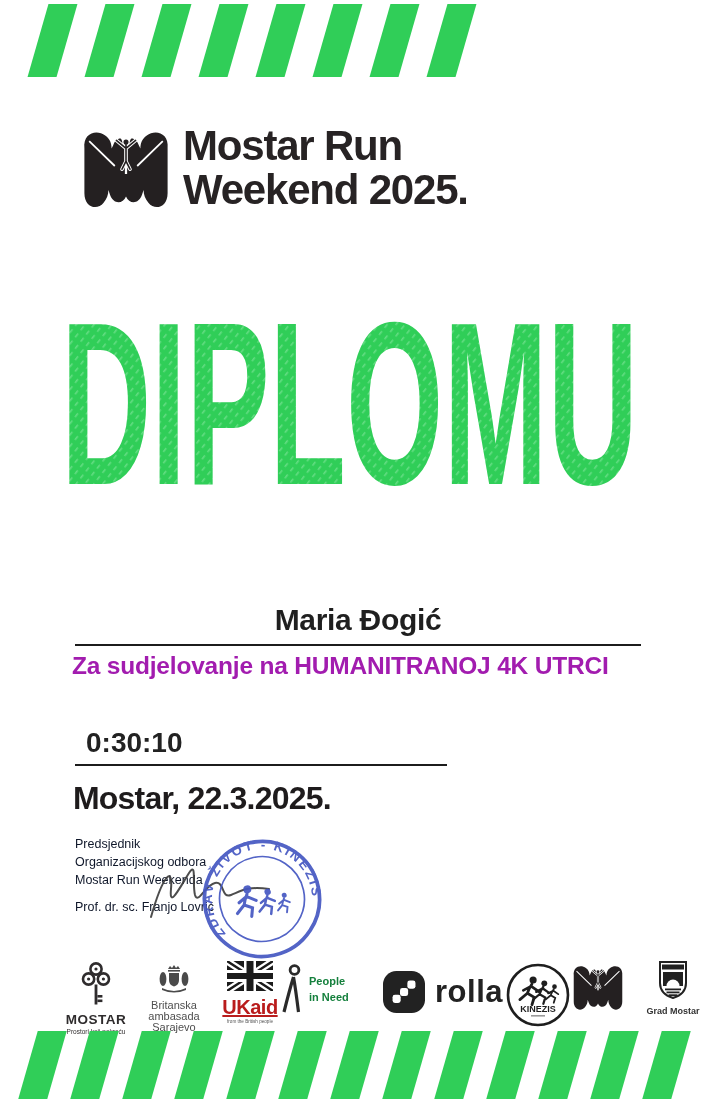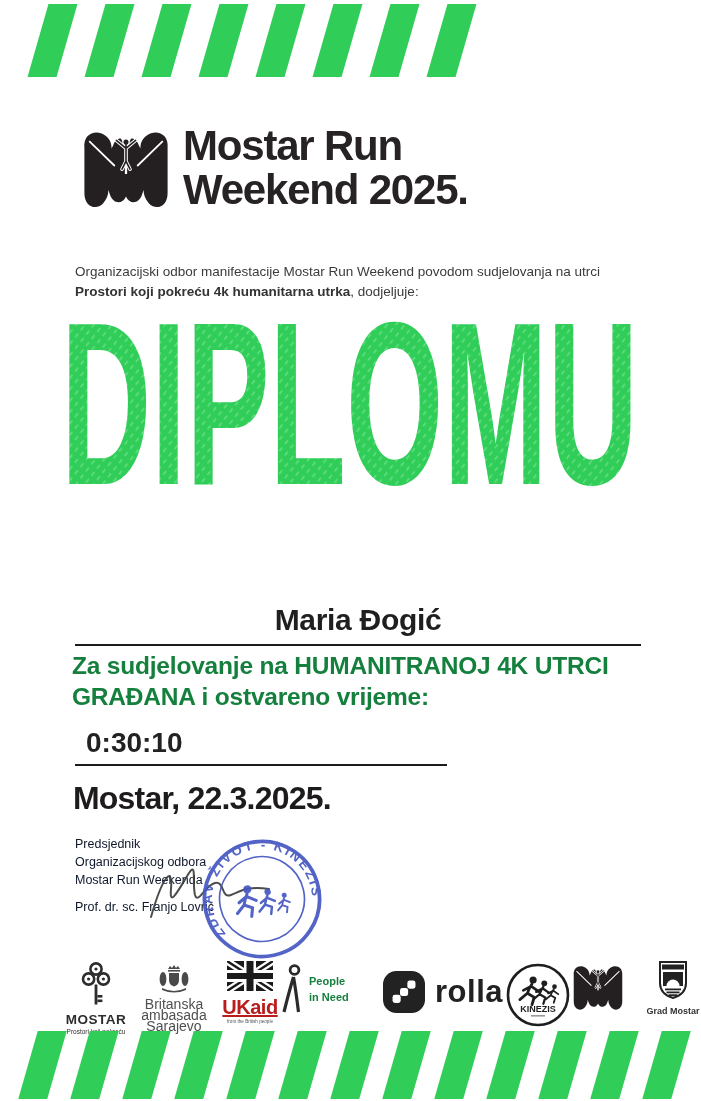--- a/index.html
+++ b/index.html
@@ -34,21 +34,21 @@
   
   .recipient {
     position:absolute; left:75px; top:603px; width:566px;
     text-align:center; font-size:30px; font-weight:700; color:#1f1f1f; letter-spacing:-0.3px;
   }
   .rule { position:absolute; background:#1c1c1c; height:2px; }
   .rule-name { left:75px; top:644px; width:566px; }
   .rule-time { left:75px; top:764px; width:372px; }
   .achievement {
     position:absolute; left:72px; top:650px; width:590px;
-    font-size:24.5px; line-height:31px; font-weight:700; letter-spacing:-0.2px; color:#15803d;
+    font-size:24.5px; line-height:31px; font-weight:700; letter-spacing:-0.2px; color:#a21caf;
   }
   .time-value {
     position:absolute; left:86px; top:727px;
     font-size:28px; font-weight:700; color:#222;
   }
   .place-date {
     position:absolute; left:73px; top:780px;
     font-size:32px; font-weight:800; letter-spacing:-0.8px; color:#1e1b1c;
   }
   
@@ -57,21 +57,21 @@
     font-size:12.5px; line-height:18px; color:#0f172a;
   }
   .sig-block .signer { margin-top:9px; }
   .signature-svg { position:absolute; left:145px; top:855px; }
   .stamp-wrap { position:absolute; left:196px; top:833px; width:132px; height:132px; transform:rotate(-12deg); opacity:0.92; }
   
   .sponsor { position:absolute; text-align:center; color:#2f2c2d; }
   .sp-mostar { left:50px; top:962px; width:92px; }
   .sp-mostar .sp-name { font-size:13.5px; font-weight:800; letter-spacing:0.5px; margin-top:2px; }
   .sp-mostar .sp-tag { font-size:6.5px; margin-top:1px; }
-  .sp-embassy { left:128px; top:962px; width:92px; font-size:14px; line-height:11px; color:#4f4f4f; }
+  .sp-embassy { left:128px; top:962px; width:92px; font-size:11px; line-height:11px; color:#4f4f4f; }
   .sp-ukaid { left:219px; top:961px; width:62px; }
   .sp-ukaid .sp-name { font-size:20px; font-weight:800; color:#b91c1c; letter-spacing:-0.5px; margin-top:1px;text-decoration:underline; }
   .sp-ukaid .sp-tag { font-size:4.6px; color:#555; }
   .sp-pin { left:281px; top:964px; width:100px; text-align:left; }
   .sp-pin .pin-row { display:flex; align-items:center; }
   .sp-pin .pin-text { font-size:11px; line-height:16px; font-weight:700; color:#15803d; margin-left:6px; }
   .sp-rolla { left:383px; top:970px; width:120px; text-align:right; }
   .sp-rolla .rolla-row { display:flex; align-items:center; }
   .sp-rolla .sp-name { font-size:31px; font-weight:800; color:#222; margin-left:10px; letter-spacing:0.5px; }
   .sp-kinezis { left:505px; top:962px; width:66px; }
@@ -120,35 +120,30 @@
   </div>
 
   <svg class="brand-logo" viewBox="0 0 120 110">
     <use href="#mrw-bird"></use>
   </svg>
   <div class="brand-text">
     <div>Mostar Run</div>
     <div>Weekend 2025.</div>
   </div>
 
-  <div class="intro">
-    <span>Organizacijski odbor manifestacije Mostar Run Weekend povodom sudjelovanja na utrci</span><br>
-    <b>Prostori koji pokreću 4k humanitarna utrka</b><span>, dodjeljuje:</span>
-  </div>
 
   <svg class="diploma-title" viewBox="0 0 580 172">
     <text x="1" y="166" font-family="Liberation Sans, sans-serif" font-weight="bold" font-size="232" textLength="577" lengthAdjust="spacingAndGlyphs" fill="url(#diplomaTex)">DIPLOMU</text>
   </svg>
 
   <div class="recipient">Maria Đogić</div>
   <div class="rule rule-name"></div>
 
   <div class="achievement">
     <div>Za sudjelovanje na HUMANITRANOJ 4K UTRCI</div>
-    <div>GRAĐANA i ostvareno vrijeme:</div>
   </div>
 
   <div class="time-value">0:30:10</div>
   <div class="rule rule-time"></div>
 
   <div class="place-date">Mostar, 22.3.2025.</div>
 
   <div class="sig-block">
     <div>Predsjednik</div>
     <div>Organizacijskog odbora</div>

